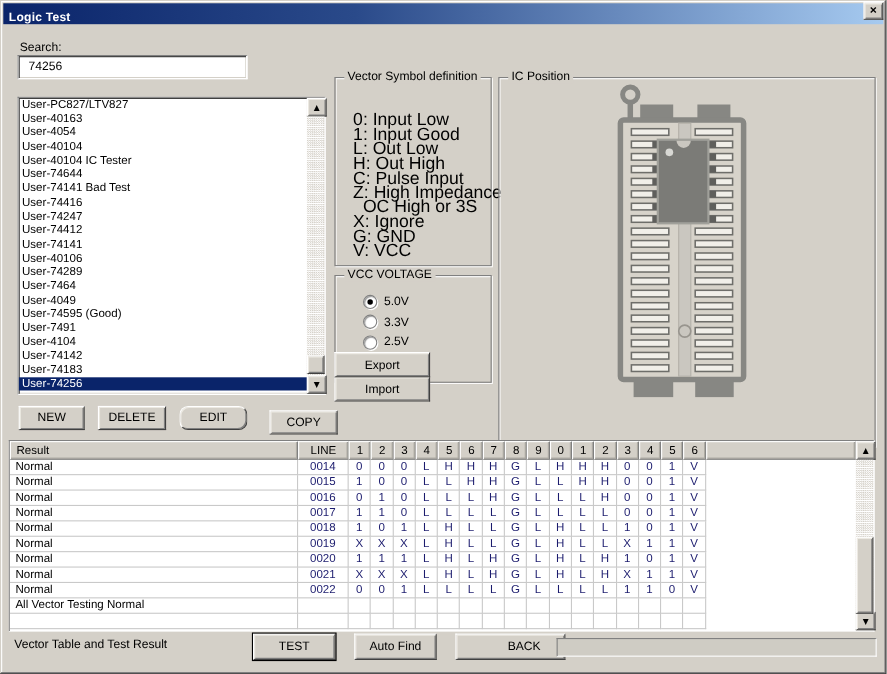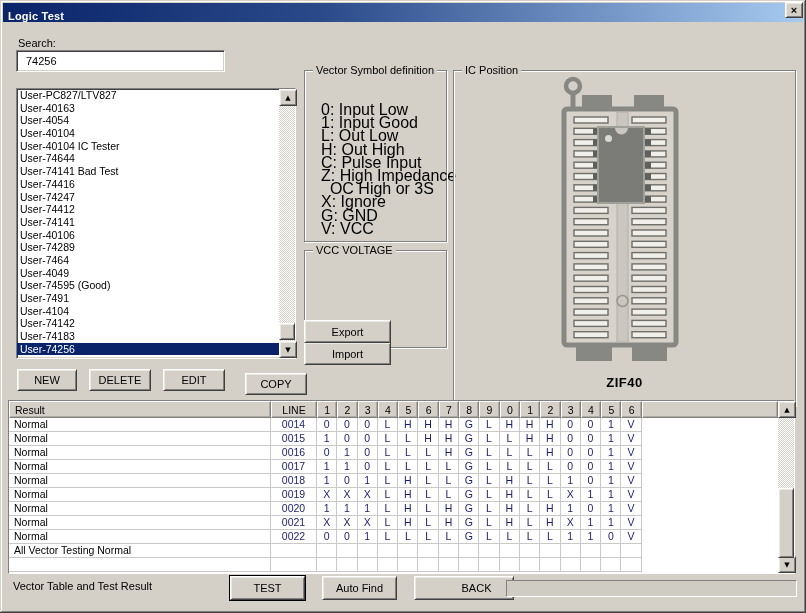--- a/index.html
+++ b/index.html
@@ -24,21 +24,21 @@
   #device-list-items{flex:1;overflow:hidden;}
   .list-item{height:12.7px;line-height:12.7px;font-size:10.5px;padding-left:3px;white-space:nowrap;}
   .list-item.selected{background:#0a246a;color:#fff;}
   .vscroll{width:16px;display:flex;flex-direction:column;}
   .scrollbtn{width:16px;height:15px;display:flex;align-items:center;justify-content:center;font-size:7px;color:#000;flex:none;font-family:"DejaVu Sans",sans-serif;}
   .track{flex:1;position:relative;background-color:#fff;background-image:conic-gradient(#d4d0c8 25%,transparent 0 50%,#d4d0c8 0 75%,transparent 0);background-size:2px 2px;}
   .thumb{position:absolute;left:0;width:14px;}
   
   #btn-new{left:17px;top:369px;width:58px;height:20px;}
   #btn-delete{left:89px;top:369px;width:60px;height:20px;}
-  #btn-edit{left:163px;top:369px;width:60px;height:20px;}
+  #btn-edit{left:163px;top:369px;width:60px;height:20px;border-radius:8px;}
   #btn-copy{left:238px;top:373px;width:60px;height:20px;margin-left:7px;}
   
   .group{position:absolute;border:1px solid #808080;box-shadow:inset 1px 1px 0 #fff, 1px 1px 0 #fff;margin-top:32px;}
   .group-label{position:absolute;top:-7px;left:8px;background:#d4d0c8;padding:0 3px;font-size:11px;}
   #vector-group{left:304px;top:38px;width:141px;height:170px;}
   #vector-symbol-lines{position:absolute;left:16px;top:32px;right:4px;}
   .sym-line{height:13.2px;line-height:13.2px;font-size:16px;white-space:pre;}
   #vcc-group{left:304px;top:218px;width:141px;height:96px;}
   #vcc-options{position:absolute;left:25px;top:14px;}
   .radio-row{display:flex;align-items:center;height:18.6px;}
@@ -136,20 +136,38 @@
         <div class="sym-line">Z: High Impedance</div>
         <div class="sym-line">  OC High or 3S</div>
         <div class="sym-line">X: Ignore</div>
         <div class="sym-line">G: GND</div>
         <div class="sym-line">V: VCC</div>
       </div>
   </div>
 
   <div id="vcc-group" class="group">
     <span class="group-label">VCC VOLTAGE</span>
+    <div id="vcc-options">
+        <div class="radio-row">
+          <span class="radio checked"></span>
+          <span class="radio-label">5.0V</span>
+        </div>
+        <div class="radio-row">
+          <span class="radio"></span>
+          <span class="radio-label">3.3V</span>
+        </div>
+        <div class="radio-row">
+          <span class="radio"></span>
+          <span class="radio-label">2.5V</span>
+        </div>
+        <div class="radio-row">
+          <span class="radio"></span>
+          <span class="radio-label">1.8V</span>
+        </div>
+      </div>
   </div>
 
   <div id="btn-import" class="btn raised">Import</div>
   <div id="btn-export" class="btn raised">Export</div>
 
   <div id="ic-group" class="group">
     <span class="group-label">IC Position</span>
     <svg id="socket-svg" width="140" height="292" viewBox="0 0 140 292">
 
       <circle cx="19" cy="11" r="7" fill="none" stroke="#878783" stroke-width="4.5"></circle>
@@ -224,21 +242,20 @@
 
       <rect x="44" y="52" width="46" height="76" fill="#7b7b77" stroke="#a0a09a" stroke-width="2"></rect>
       <path d="M61,53 a6.5,6.5 0 0 0 13,0 z" fill="#cac7c0"></path>
       <circle cx="54.5" cy="63.5" r="3.5" fill="#d8d8d4"></circle>
 
       <circle cx="68.5" cy="226" r="5.5" fill="#cac7c0" stroke="#98958e" stroke-width="1.5"></circle>
 
       <rect x="22" y="268" width="36" height="18" fill="#878783"></rect>
       <rect x="78" y="268" width="35" height="18" fill="#878783"></rect>
     </svg>
-    <div id="zif-label">ZIF40</div>
   </div>
 
   <div id="vector-table" class="sunken">
     <div id="table-main">
       <div class="thead">
         <div class="th result">Result</div>
         <div class="th line">LINE</div>
         <div class="th pin">1</div>
           <div class="th pin">2</div>
           <div class="th pin">3</div>

